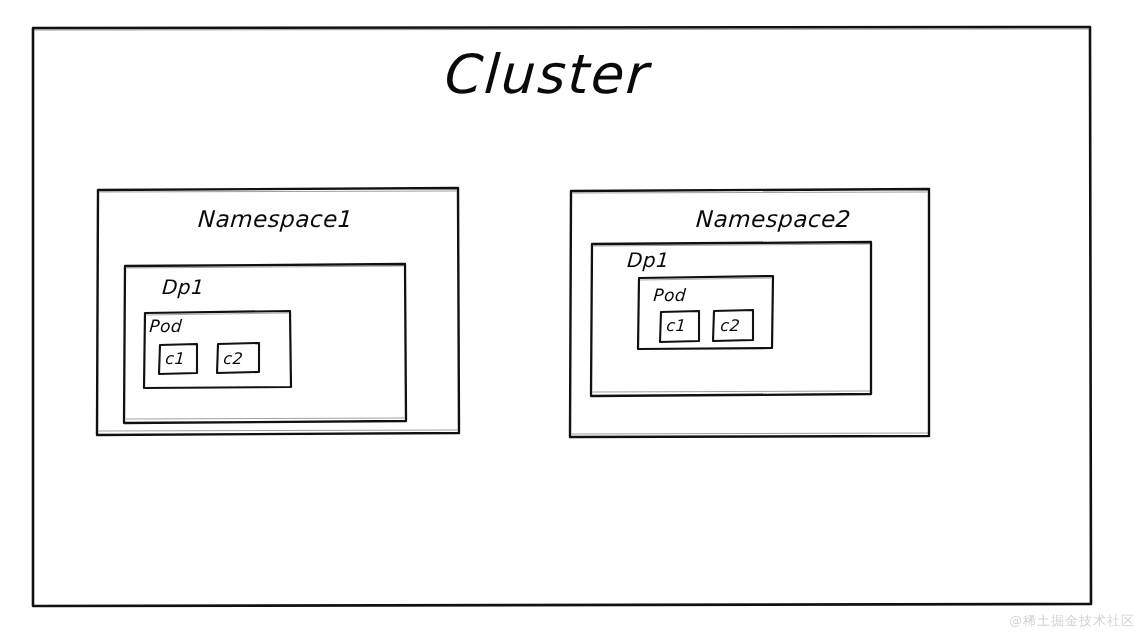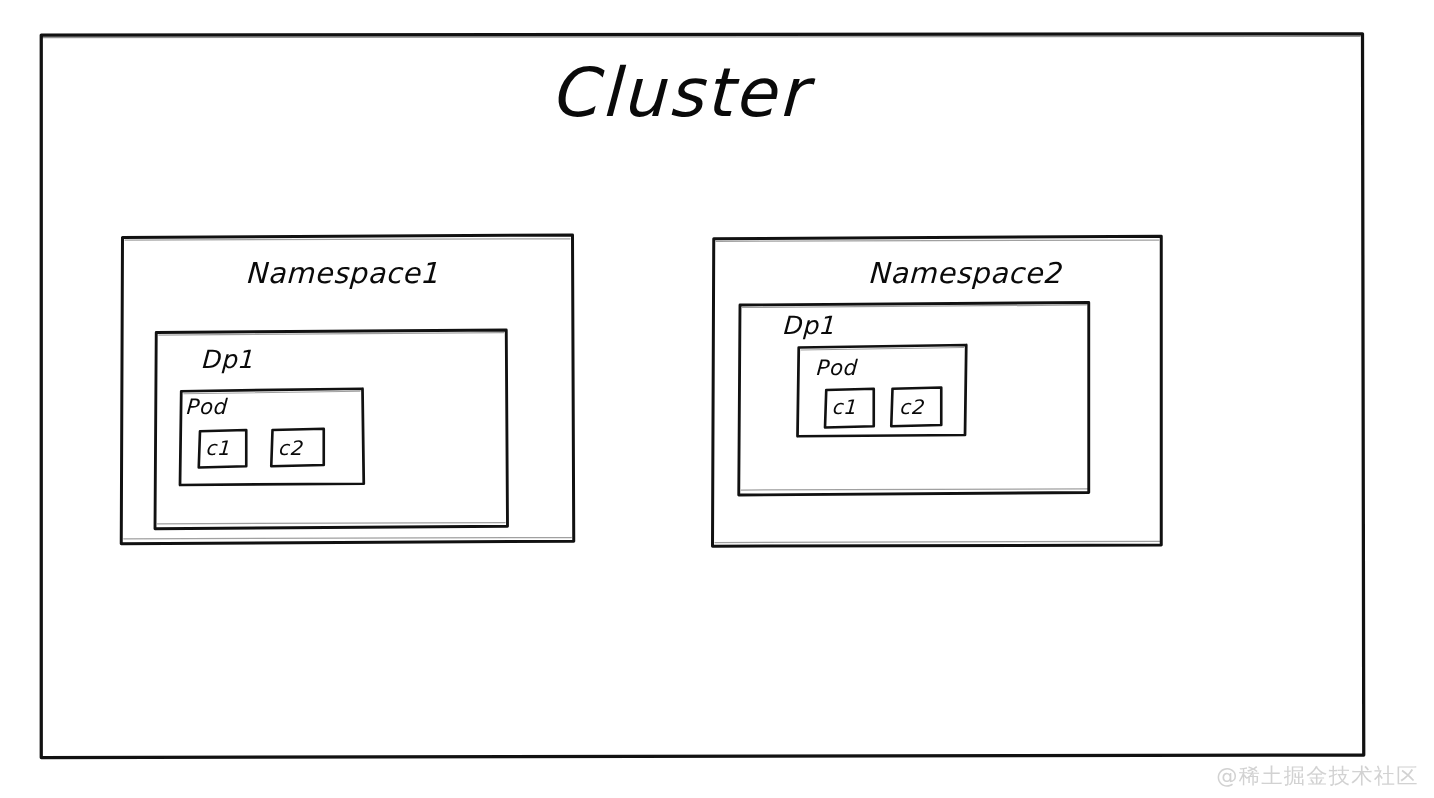--- a/index.html
+++ b/index.html
@@ -87,21 +87,21 @@
   }
   #label-c1-a { left: 166px; top: 350px; }
   #label-c2-a { left: 224px; top: 350px; }
   #label-c1-b { left: 667px; top: 317px; }
   #label-c2-b { left: 721px; top: 317px; }
 
   #watermark {
     position: absolute;
     right: 12px;
     bottom: 6px;
-    font-size: 17px;
+    font-size: 13px;
     line-height: 22px;
     color: #d2d2d2;
     font-family: "DejaVu Sans", sans-serif;
     letter-spacing: 1px;
     white-space: nowrap;
   }
 </style>
 </head>
 <body>
 

